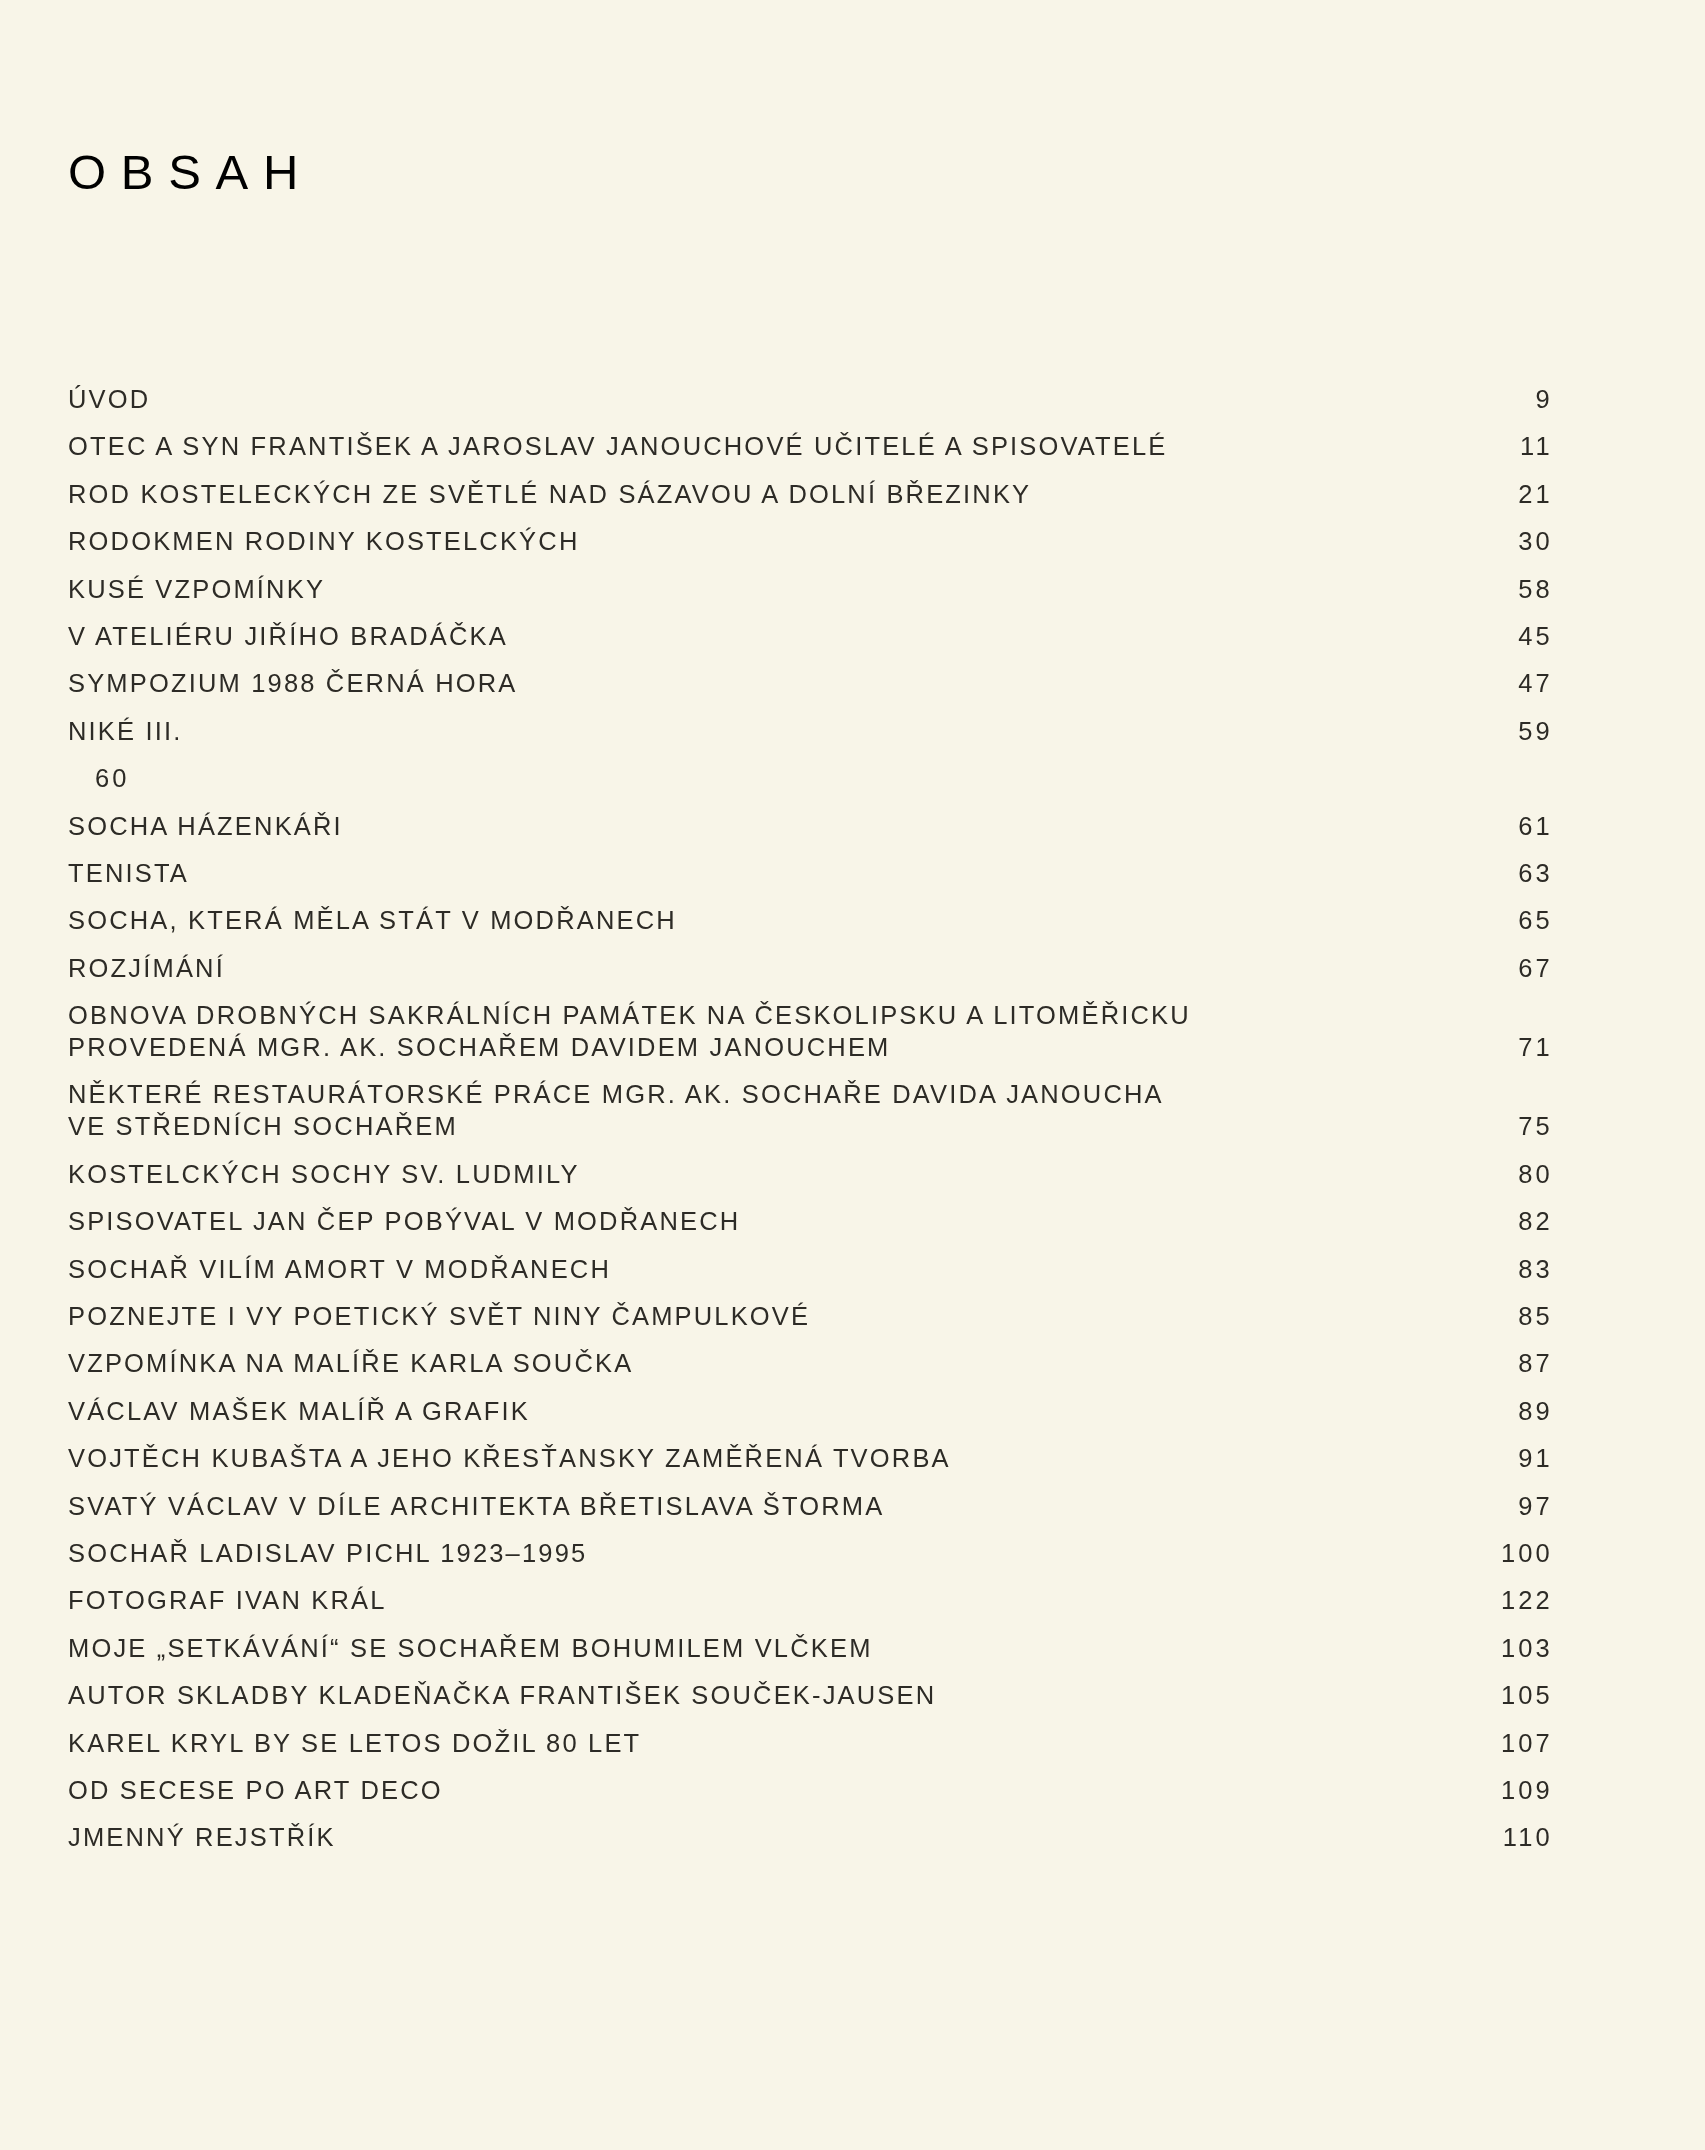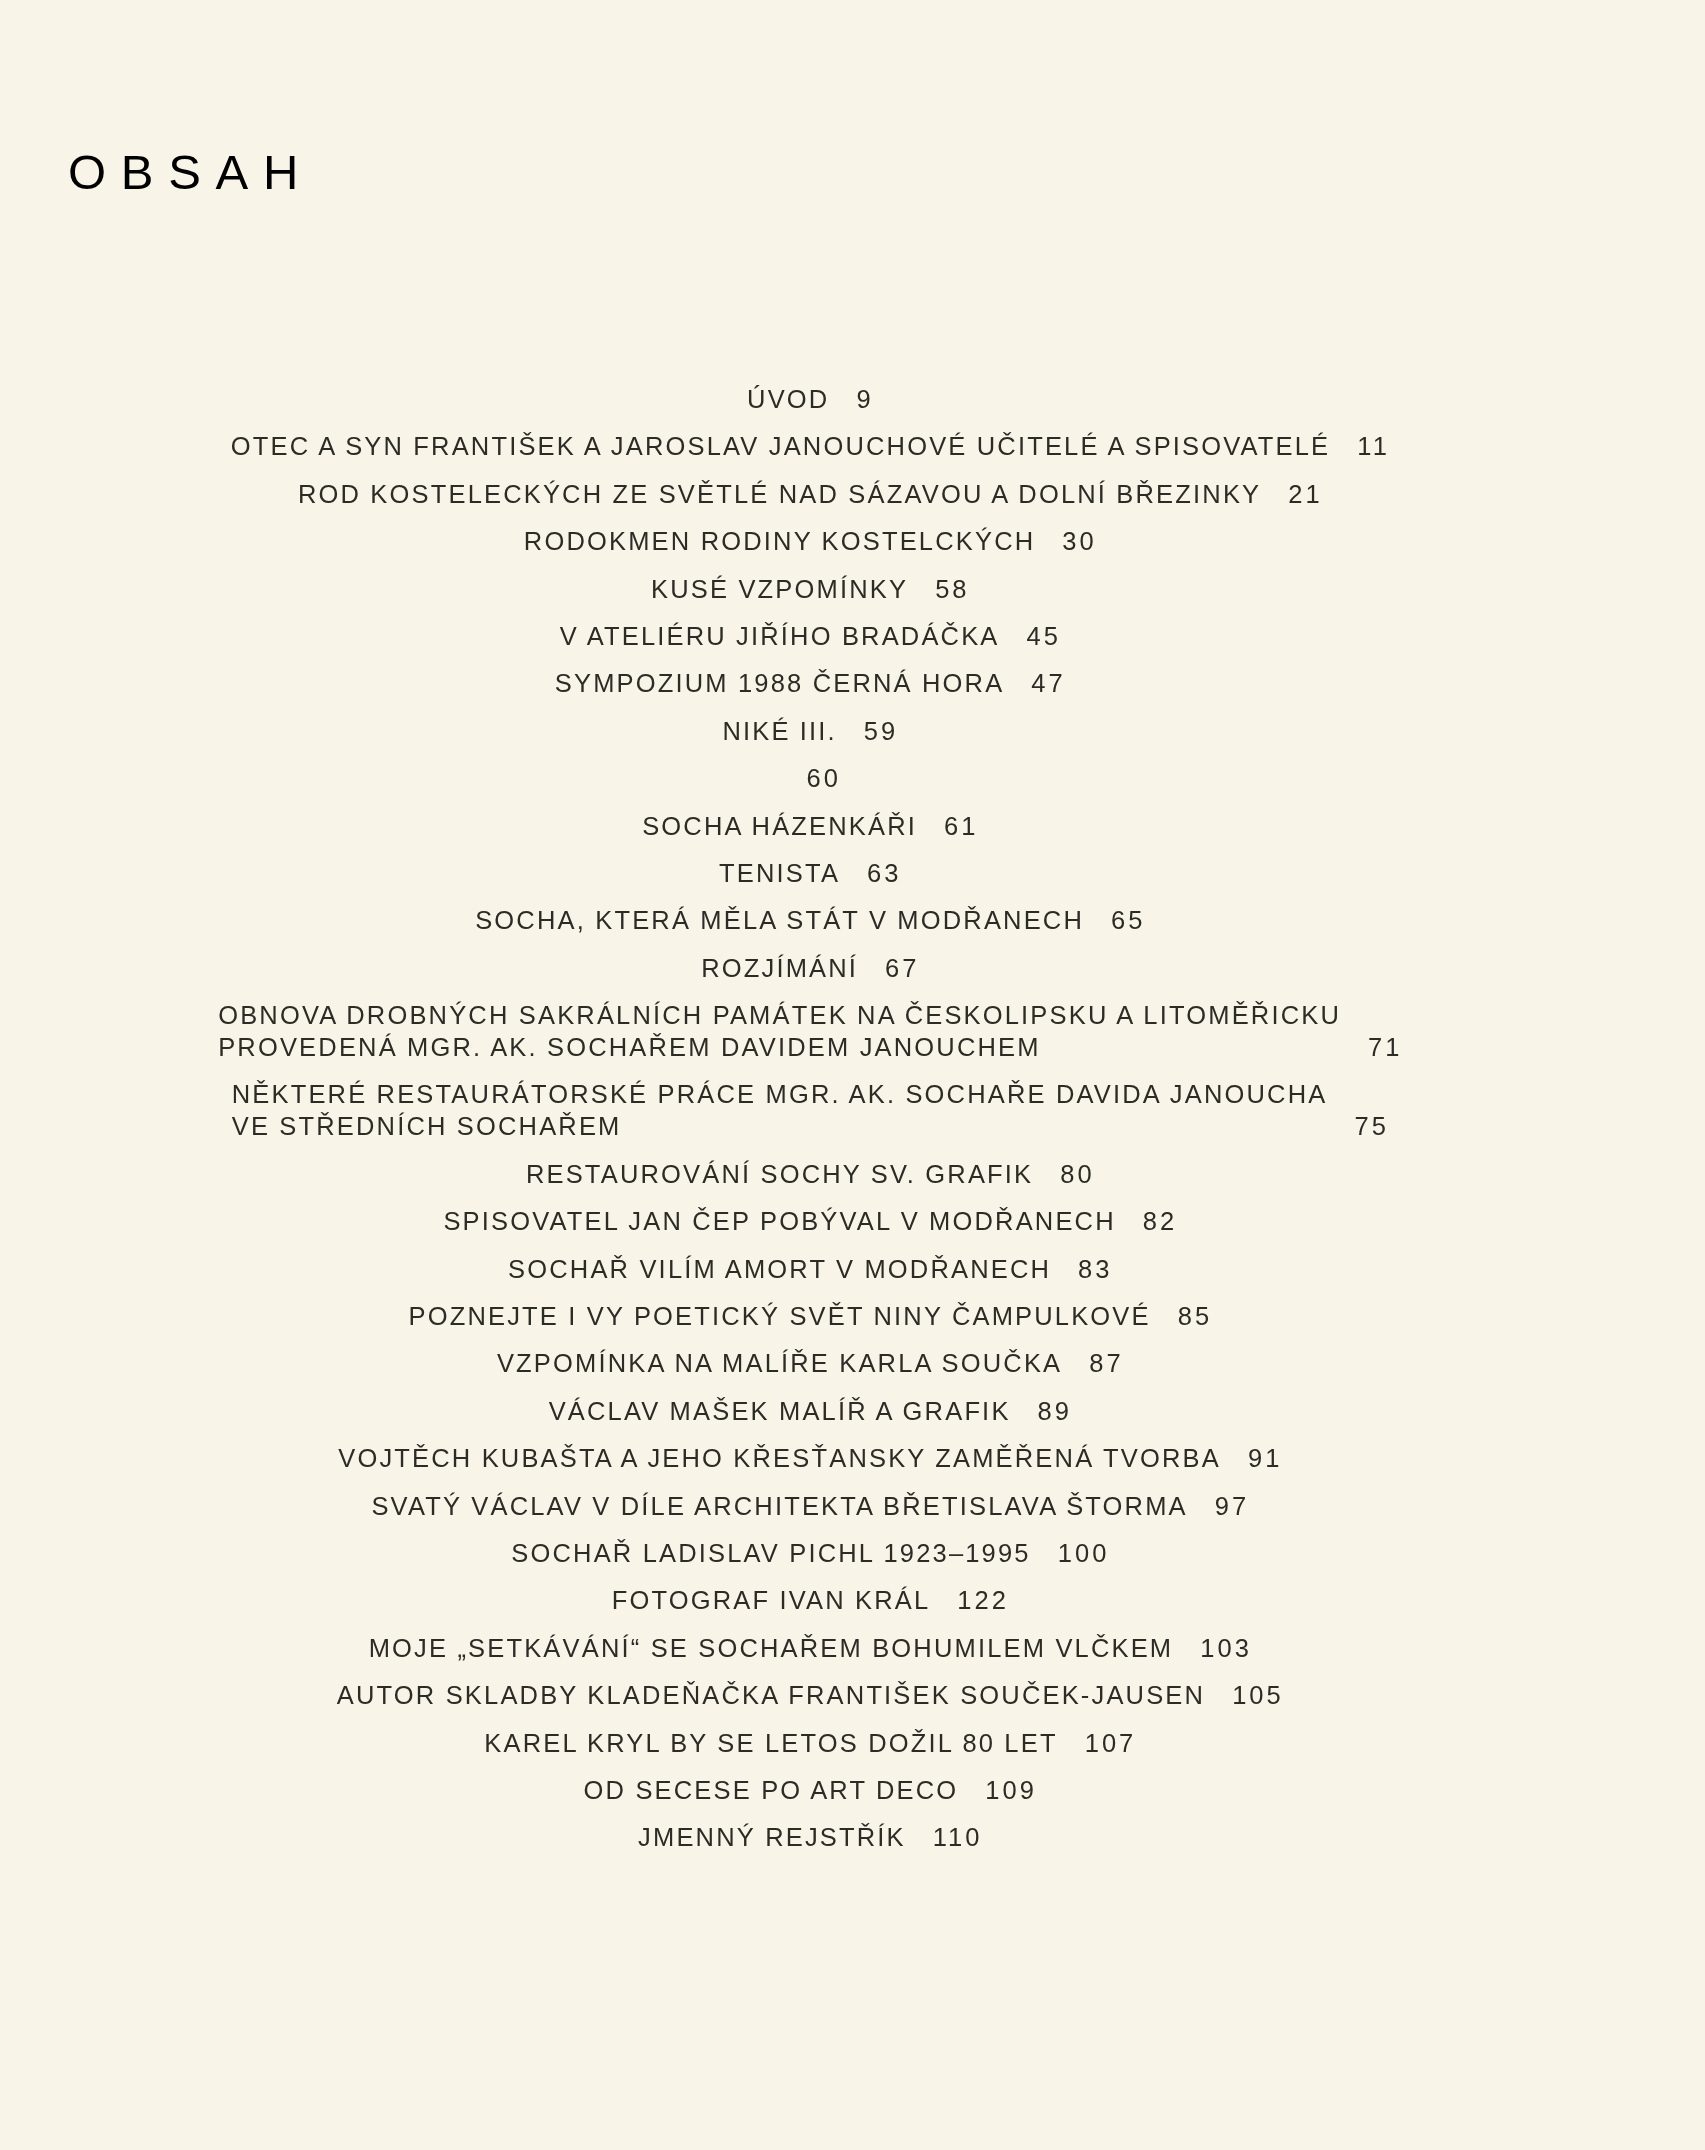--- a/index.html
+++ b/index.html
@@ -23,21 +23,21 @@
     white-space: nowrap;
   }
   .toc {
     position: absolute;
     left: 68px;
     top: 383px;
     width: 1482px;
   }
   .toc-row {
     display: flex;
-    justify-content: center;
+    justify-content: space-between;
     align-items: flex-end;
     margin-bottom: 15.4px;
     font-size: 25.5px;
     line-height: 32px;
     letter-spacing: 0.085em;
     font-weight: 400;
   }
   .toc-row .entry-title {
     white-space: pre-line;
   }
@@ -126,21 +126,21 @@
     <span class="entry-page">71</span>
   </div>
 
   <div class="toc-row">
     <span class="entry-title">NĚKTERÉ RESTAURÁTORSKÉ PRÁCE MGR. AK. SOCHAŘE DAVIDA JANOUCHA
 VE STŘEDNÍCH SOCHAŘEM</span>
     <span class="entry-page">75</span>
   </div>
 
   <div class="toc-row">
-    <span class="entry-title">RESTAUROVÁNÍ SOCHY SV. GRAFIK</span>
+    <span class="entry-title">KOSTELCKÝCH SOCHY SV. LUDMILY</span>
     <span class="entry-page">80</span>
   </div>
 
   <div class="toc-row">
     <span class="entry-title">SPISOVATEL JAN ČEP POBÝVAL V MODŘANECH</span>
     <span class="entry-page">82</span>
   </div>
 
   <div class="toc-row">
     <span class="entry-title">SOCHAŘ VILÍM AMORT V MODŘANECH</span>

